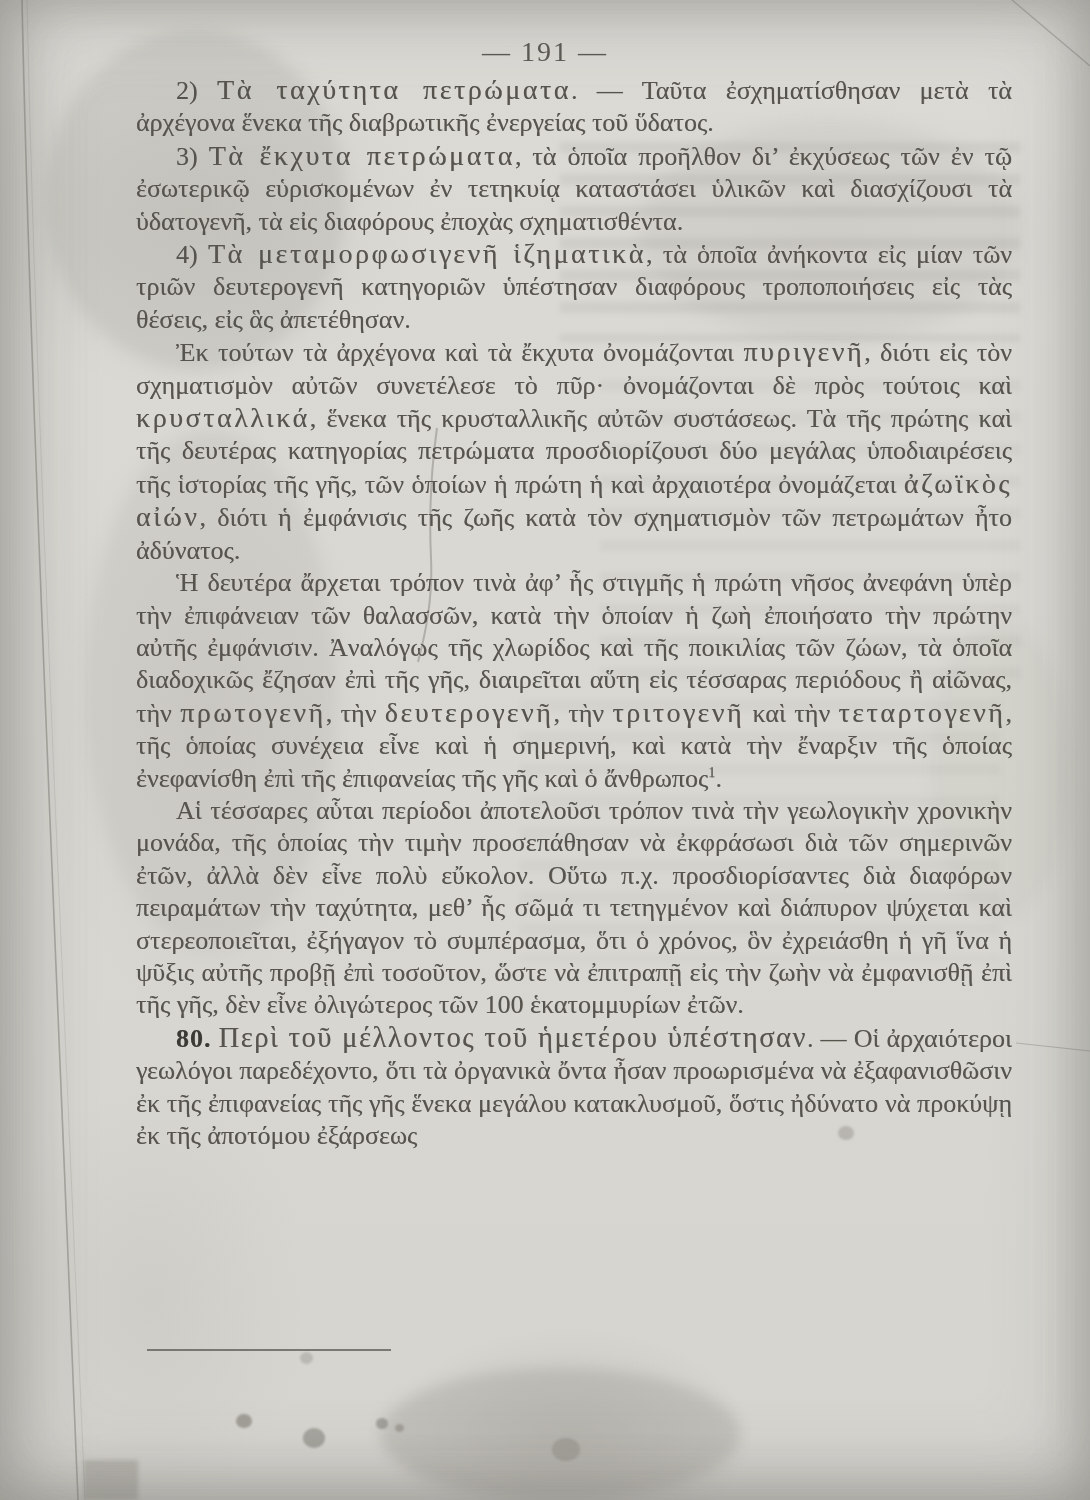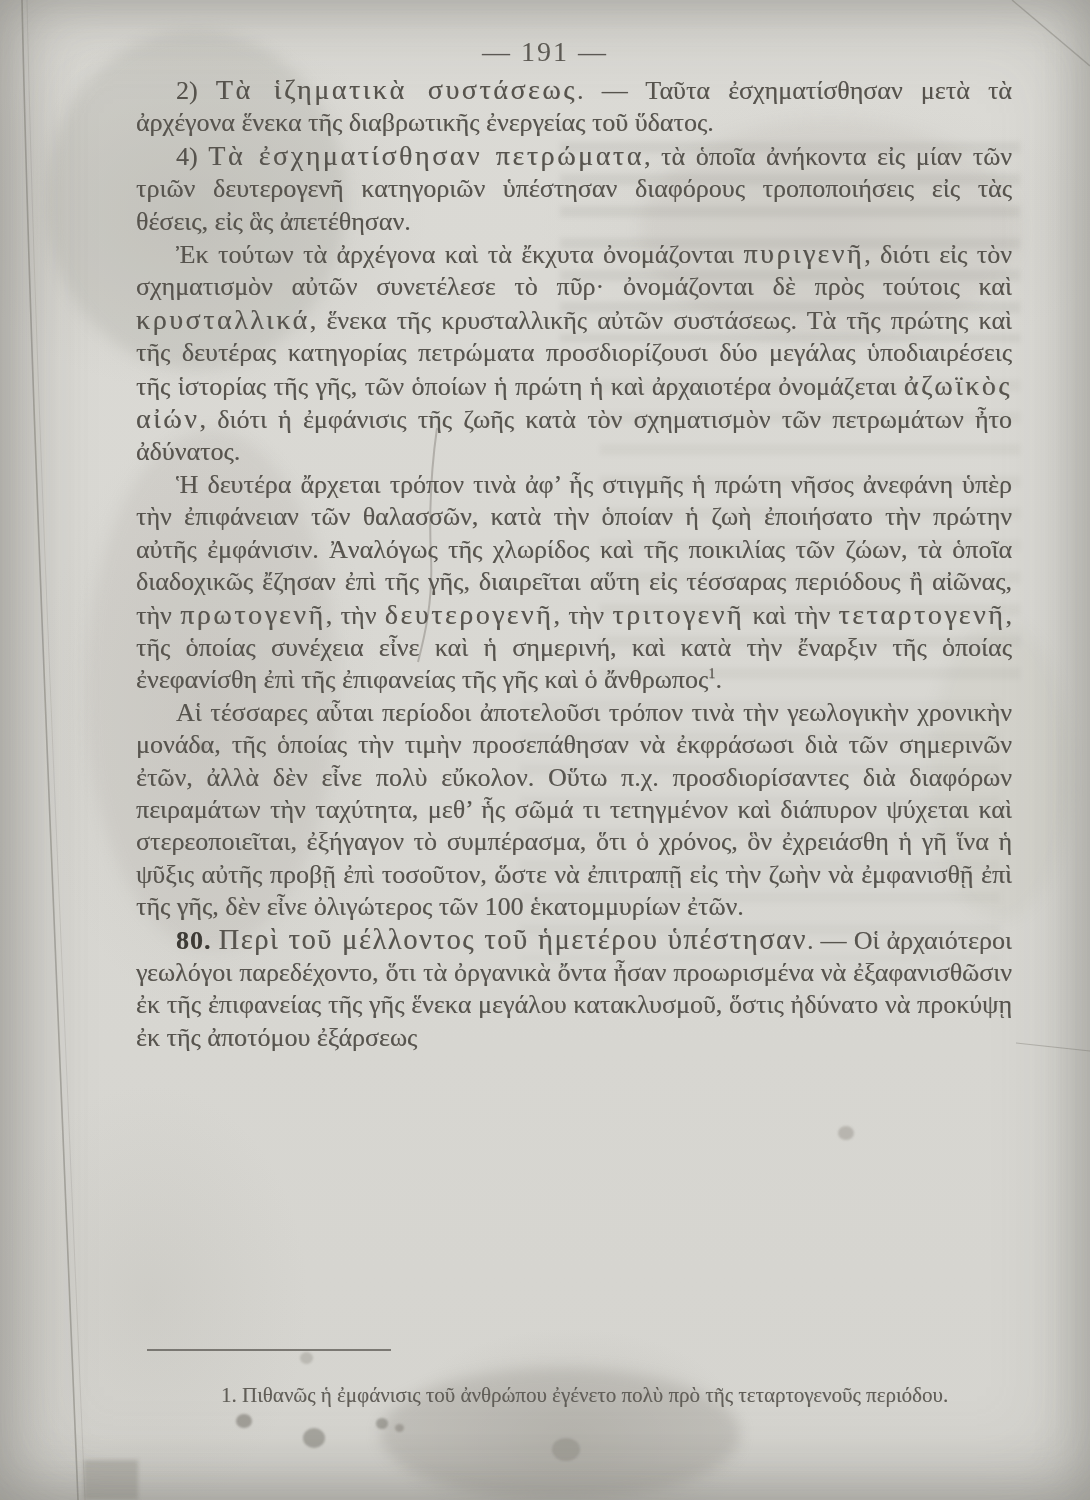--- a/index.html
+++ b/index.html
@@ -116,26 +116,24 @@
     <path d="M1012,0 L1090,66" fill="none" stroke="rgba(118,116,108,0.40)" stroke-width="1.4"></path>
     <path d="M1016,1043 L1090,1051" fill="none" stroke="rgba(118,116,108,0.38)" stroke-width="1.2"></path>
     <path d="M437,428 C431,470 429,515 431,558 C433,600 425,635 418,662" fill="none" stroke="rgba(128,125,117,0.45)" stroke-width="2"></path>
   </svg>
 
   <div class="header">
     <span>— 191 —</span>
   </div>
 
   <div class="body-text">
-      <p class="para indent"><span>2) </span><span class="spaced">Τὰ ἱζηματικὰ συστάσεως</span><span>. — Ταῦτα ἐσχηματίσθησαν μετὰ τὰ ἀρχέγονα ἕνεκα τῆς διαβρωτικῆς ἐνεργείας τοῦ ὕδατος.</span></p>
-      <p class="para indent"><span>4) </span><span class="spaced">Τὰ ἐσχηματίσθησαν πετρώματα</span><span>, τὰ ὁποῖα ἀνήκοντα εἰς μίαν τῶν τριῶν δευτερογενῆ κατηγοριῶν ὑπέστησαν διαφόρους τροποποιήσεις εἰς τὰς θέσεις, εἰς ἃς ἀπετέθησαν.</span></p>
+      <p class="para indent"><span>2) </span><span class="spaced">Τὰ ταχύτητα πετρώματα</span><span>. — Ταῦτα ἐσχηματίσθησαν μετὰ τὰ ἀρχέγονα ἕνεκα τῆς διαβρωτικῆς ἐνεργείας τοῦ ὕδατος.</span></p>
+      <p class="para indent"><span>3) </span><span class="spaced">Τὰ ἔκχυτα πετρώματα</span><span>, τὰ ὁποῖα προῆλθον δι’ ἐκχύσεως τῶν ἐν τῷ ἐσωτερικῷ εὑρισκομένων ἐν τετηκυίᾳ καταστάσει ὑλικῶν καὶ διασχίζουσι τὰ ὑδατογενῆ, τὰ εἰς διαφόρους ἐποχὰς σχηματισθέντα.</span></p>
+      <p class="para indent"><span>4) </span><span class="spaced">Τὰ μεταμορφωσιγενῆ ἱζηματικὰ</span><span>, τὰ ὁποῖα ἀνήκοντα εἰς μίαν τῶν τριῶν δευτερογενῆ κατηγοριῶν ὑπέστησαν διαφόρους τροποποιήσεις εἰς τὰς θέσεις, εἰς ἃς ἀπετέθησαν.</span></p>
       <p class="para indent"><span>Ἐκ τούτων τὰ ἀρχέγονα καὶ τὰ ἔκχυτα ὀνομάζονται </span><span class="spaced">πυριγενῆ</span><span>, διότι εἰς τὸν σχηματισμὸν αὐτῶν συνετέλεσε τὸ πῦρ· ὀνομάζονται δὲ πρὸς τούτοις καὶ </span><span class="spaced">κρυσταλλικά</span><span>, ἕνεκα τῆς κρυσταλλικῆς αὐτῶν συστάσεως. Τὰ τῆς πρώτης καὶ τῆς δευτέρας κατηγορίας πετρώματα προσδιορίζουσι δύο μεγάλας ὑποδιαιρέσεις τῆς ἱστορίας τῆς γῆς, τῶν ὁποίων ἡ πρώτη ἡ καὶ ἀρχαιοτέρα ὀνομάζεται </span><span class="spaced">ἀζωϊκὸς αἰών</span><span>, διότι ἡ ἐμφάνισις τῆς ζωῆς κατὰ τὸν σχηματισμὸν τῶν πετρωμάτων ἦτο ἀδύνατος.</span></p>
       <p class="para indent"><span>Ἡ δευτέρα ἄρχεται τρόπον τινὰ ἀφ’ ἧς στιγμῆς ἡ πρώτη νῆσος ἀνεφάνη ὑπὲρ τὴν ἐπιφάνειαν τῶν θαλασσῶν, κατὰ τὴν ὁποίαν ἡ ζωὴ ἐποιήσατο τὴν πρώτην αὐτῆς ἐμφάνισιν. Ἀναλόγως τῆς χλωρίδος καὶ τῆς ποικιλίας τῶν ζώων, τὰ ὁποῖα διαδοχικῶς ἔζησαν ἐπὶ τῆς γῆς, διαιρεῖται αὕτη εἰς τέσσαρας περιόδους ἢ αἰῶνας, τὴν </span><span class="spaced">πρωτογενῆ</span><span>, τὴν </span><span class="spaced">δευτερογενῆ</span><span>, τὴν </span><span class="spaced">τριτογενῆ</span><span> καὶ τὴν </span><span class="spaced">τεταρτογενῆ</span><span>, τῆς ὁποίας συνέχεια εἶνε καὶ ἡ σημερινή, καὶ κατὰ τὴν ἔναρξιν τῆς ὁποίας ἐνεφανίσθη ἐπὶ τῆς ἐπιφανείας τῆς γῆς καὶ ὁ ἄνθρωπος</span><sup class="sup">1</sup><span>.</span></p>
       <p class="para indent"><span>Αἱ τέσσαρες αὗται περίοδοι ἀποτελοῦσι τρόπον τινὰ τὴν γεωλογικὴν χρονικὴν μονάδα, τῆς ὁποίας τὴν τιμὴν προσεπάθησαν νὰ ἐκφράσωσι διὰ τῶν σημερινῶν ἐτῶν, ἀλλὰ δὲν εἶνε πολὺ εὔκολον. Οὕτω π.χ. προσδιορίσαντες διὰ διαφόρων πειραμάτων τὴν ταχύτητα, μεθ’ ἧς σῶμά τι τετηγμένον καὶ διάπυρον ψύχεται καὶ στερεοποιεῖται, ἐξήγαγον τὸ συμπέρασμα, ὅτι ὁ χρόνος, ὃν ἐχρειάσθη ἡ γῆ ἵνα ἡ ψῦξις αὐτῆς προβῇ ἐπὶ τοσοῦτον, ὥστε νὰ ἐπιτραπῇ εἰς τὴν ζωὴν νὰ ἐμφανισθῇ ἐπὶ τῆς γῆς, δὲν εἶνε ὀλιγώτερος τῶν 100 ἑκατομμυρίων ἐτῶν.</span></p>
       <p class="para indent"><span class="bold">80.</span><span> </span><span class="heading">Περὶ τοῦ μέλλοντος τοῦ ἡμετέρου ὑπέστησαν</span><span>. — Οἱ ἀρχαιότεροι γεωλόγοι παρεδέχοντο, ὅτι τὰ ὀργανικὰ ὄντα ἦσαν προωρισμένα νὰ ἐξαφανισθῶσιν ἐκ τῆς ἐπιφανείας τῆς γῆς ἕνεκα μεγάλου κατακλυσμοῦ, ὅστις ἠδύνατο νὰ προκύψῃ ἐκ τῆς ἀποτόμου ἐξάρσεως</span></p>
     </div>
 
   <div class="footnote-rule"></div>
-  <div class="footnote">
-      <p class="para indent"><span>1. </span><span>Πιθανῶς ἡ ἐμφάνισις τοῦ ἀνθρώπου ἐγένετο πολὺ πρὸ τῆς τεταρτογενοῦς περιόδου.</span></p>
-    </div>
 
 </div>
 
 </body></html>

